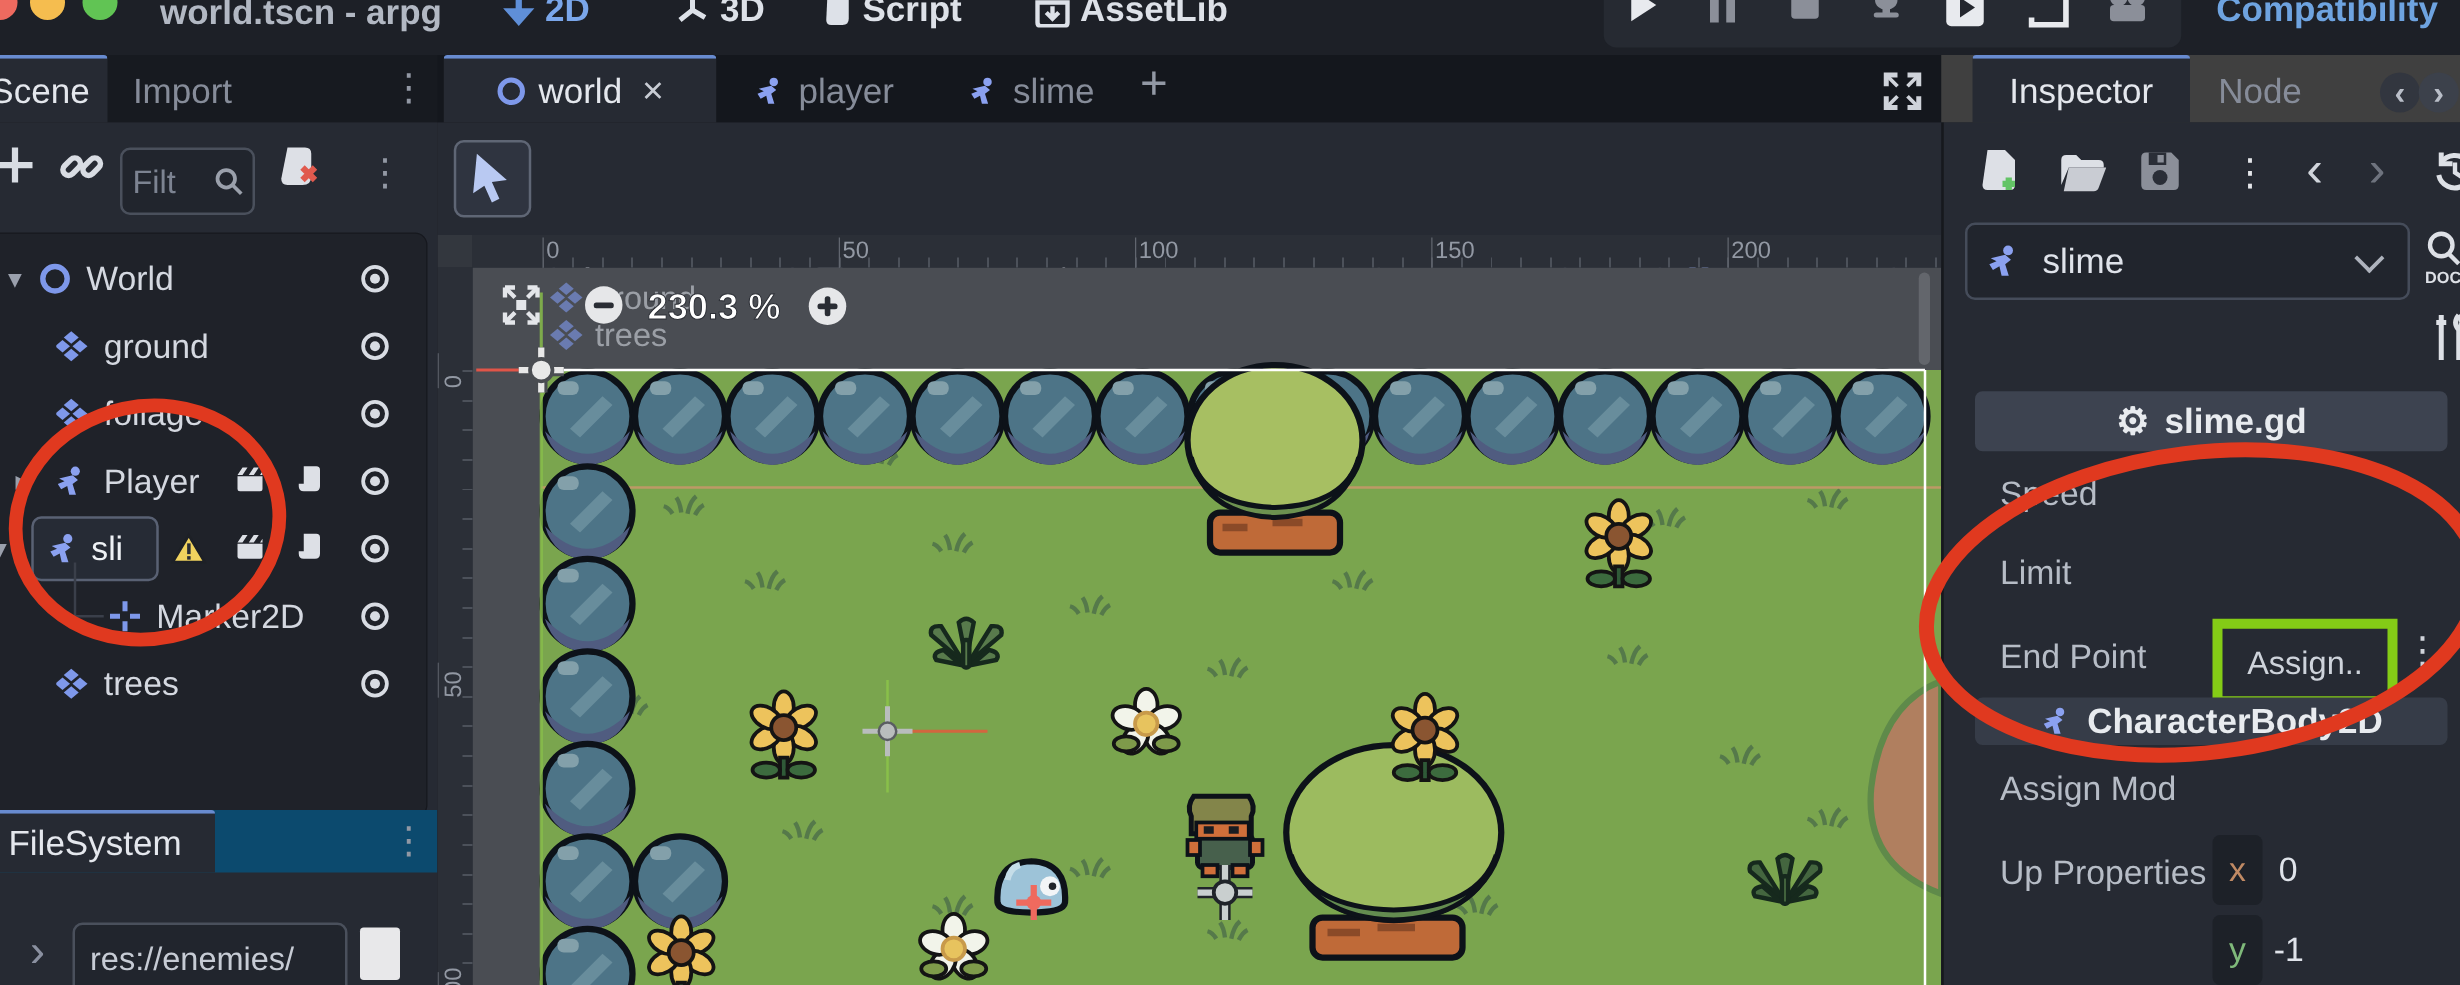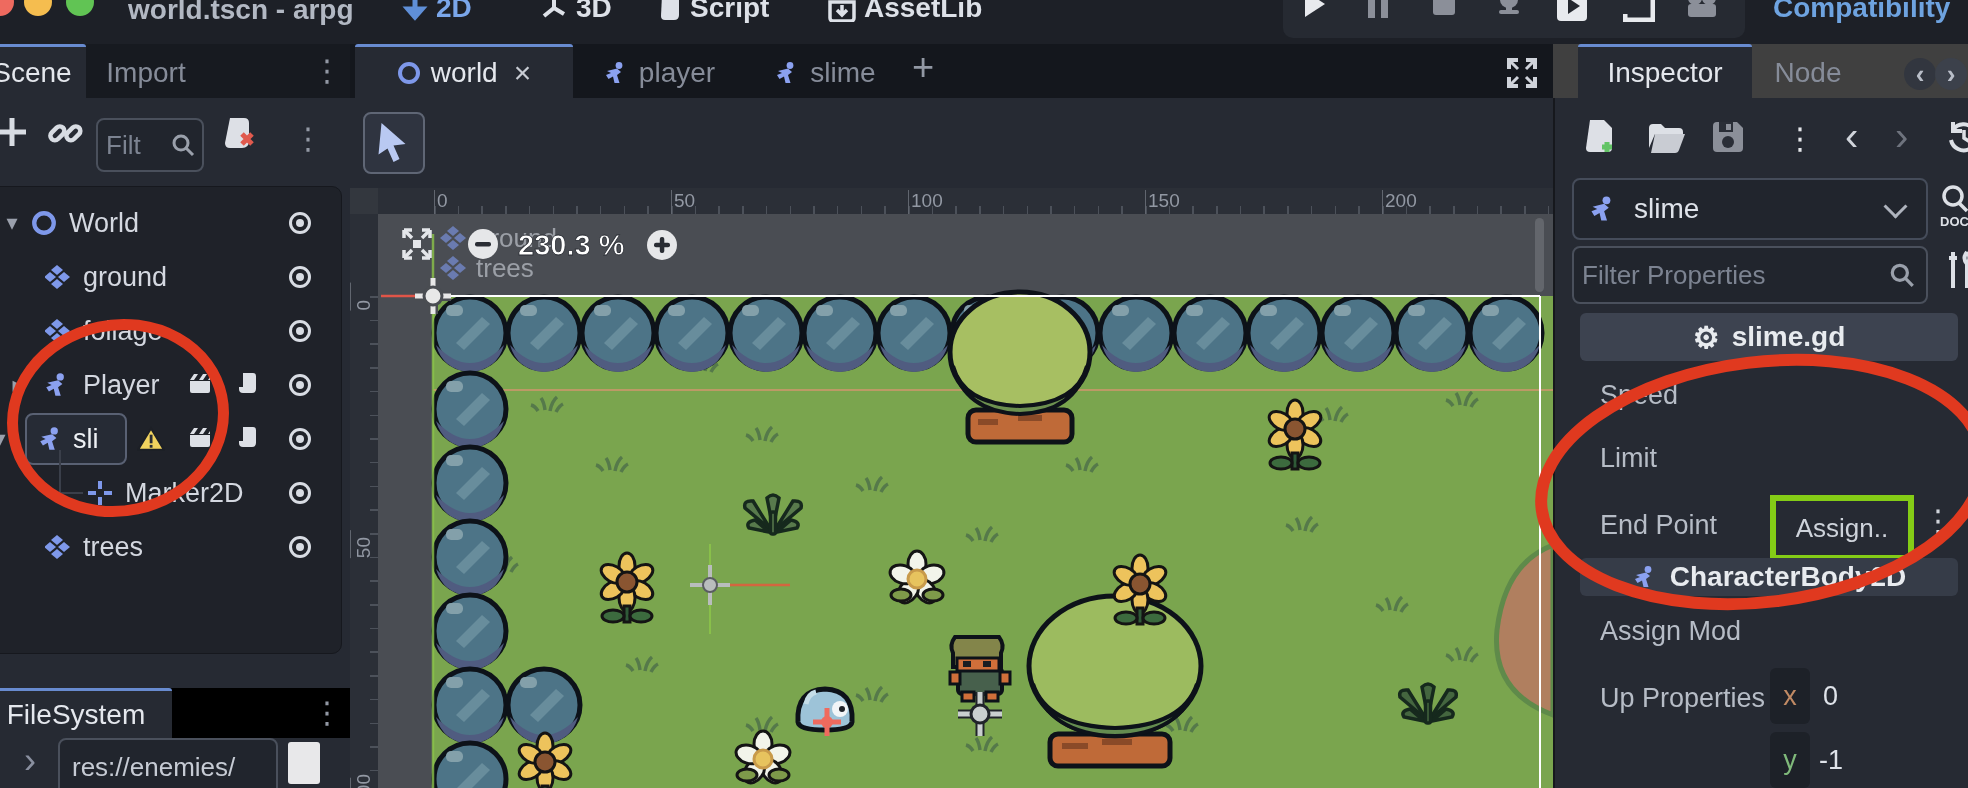--- a/index.html
+++ b/index.html
@@ -36,21 +36,21 @@
   .inputbox input::placeholder{color:#7c8391;}
   .dots{font-size:30px;color:#9298a4;line-height:1;}
   
   #treepanel{left:-10px;top:88px;width:350px;height:466px;background:#1f2229;border:1px solid #16181e;border-radius:10px;}
   .trow{position:absolute;left:0;width:348px;height:54px;display:flex;align-items:center;}
   .trow .lbl{font-size:27px;color:#d4d8e0;margin-left:12px;}
   .chev{color:#9aa0ac;font-size:22px;width:26px;text-align:center;}
   .teye{position:absolute;left:296px;}
   .renamebox{display:flex;align-items:center;background:#262b35;border:2px solid #596173;border-radius:8px;height:48px;padding:0 10px;}
   
-  #fsstrip{left:0;top:590px;width:350px;height:50px;background:#000000;}
+  #fsstrip{left:0;top:550px;width:350px;height:50px;background:#0c4a6e;}
   
   .ruler{background:#2b2f37;}
   .rnum{position:absolute;color:#9298a3;font-size:19px;}
   .rnum::before{content:"";position:absolute;left:-3px;top:0;width:1px;height:26px;background:#61666f;}
   .rnumv::before{content:"";position:absolute;left:0;top:-3px;height:1px;width:28px;background:#61666f;}
   .tbsep{width:2px;height:56px;background:#3a3f48;top:115px;}
   .tbicon{top:115px;}
   #viewlabel{font-size:28px;color:#d0d4dc;top:127px;}
   
   .iprow-label{font-size:27px;color:#b6bcc6;}
@@ -690,42 +690,36 @@
         </svg>
       <span style="font-size:28px;color:#dfe3ea;margin-left:16px">slime</span>
       <div class="ddchev" style="position:absolute;right:22px;top:18px"></div>
     </div>
     <svg class="abs" style="left:384px;top:86px" width="34" height="44" viewBox="0 0 34 44">
       <circle cx="14" cy="12" r="9" stroke="#dde0e6" stroke-width="3.5" fill="none"></circle>
         <path d="M20,19 L28,27" stroke="#dde0e6" stroke-width="3.5"></path>
       <text x="1" y="42" font-size="13" font-weight="bold" fill="#dde0e6">DOC</text>
     </svg>
 
-    <div class="abs inputbox" style="left:17px;top:148px;width:352px;height:54px">
-      <input placeholder="Filter Properties" style="">
-      <svg style="flex:0 0 28px;margin-right:10px" width="28" height="28" viewBox="0 0 26 26">
-          <use href="#i-search"></use>
-        </svg>
-    </div>
     <svg class="abs" style="left:390px;top:152px" width="30" height="40" viewBox="0 0 30 40">
       <path d="M8,2 v12 M4,8 h8 M8,14 v24" stroke="#dde0e6" stroke-width="4"></path>
       <path d="M22,2 q-5,6 0,12 v24 M22,2 q5,6 0,12" stroke="#dde0e6" stroke-width="4" fill="none"></path>
     </svg>
 
     <div class="sechdr" style="left:25px;top:215px;width:378px;height:48px;background:#3d4350">
       <span style="font-size:30px">⚙</span>
       <span>slime.gd</span>
     </div>
 
     <div class="abs iprow-label txt" style="left:45px;top:282px">Speed</div>
 
     <div class="abs iprow-label txt" style="left:45px;top:345px">Limit</div>
 
     <div class="abs iprow-label txt" style="left:45px;top:412px">End Point</div>
-    <div class="abs" style="left:215px;top:397px;width:132px;height:54px;border:6px solid #84cc16;border-radius:0;display:flex;align-items:center;justify-content:center">
+    <div class="abs" style="left:215px;top:397px;width:132px;height:54px;border:8px solid #84cc16;border-radius:0;display:flex;align-items:center;justify-content:center">
       <span style="font-size:26px;color:#ced3db">Assign..</span>
     </div>
     <div class="abs dots" style="left:368px;top:408px;color:#cfd3da">⋮</div>
 
     <div class="sechdr" style="left:25px;top:460px;width:378px;height:38px;background:#363c48">
       <svg width="26" height="24" viewBox="0 0 26 24">
           <use href="#i-run"></use>
         </svg>
       <span>CharacterBody2D</span>
     </div>

